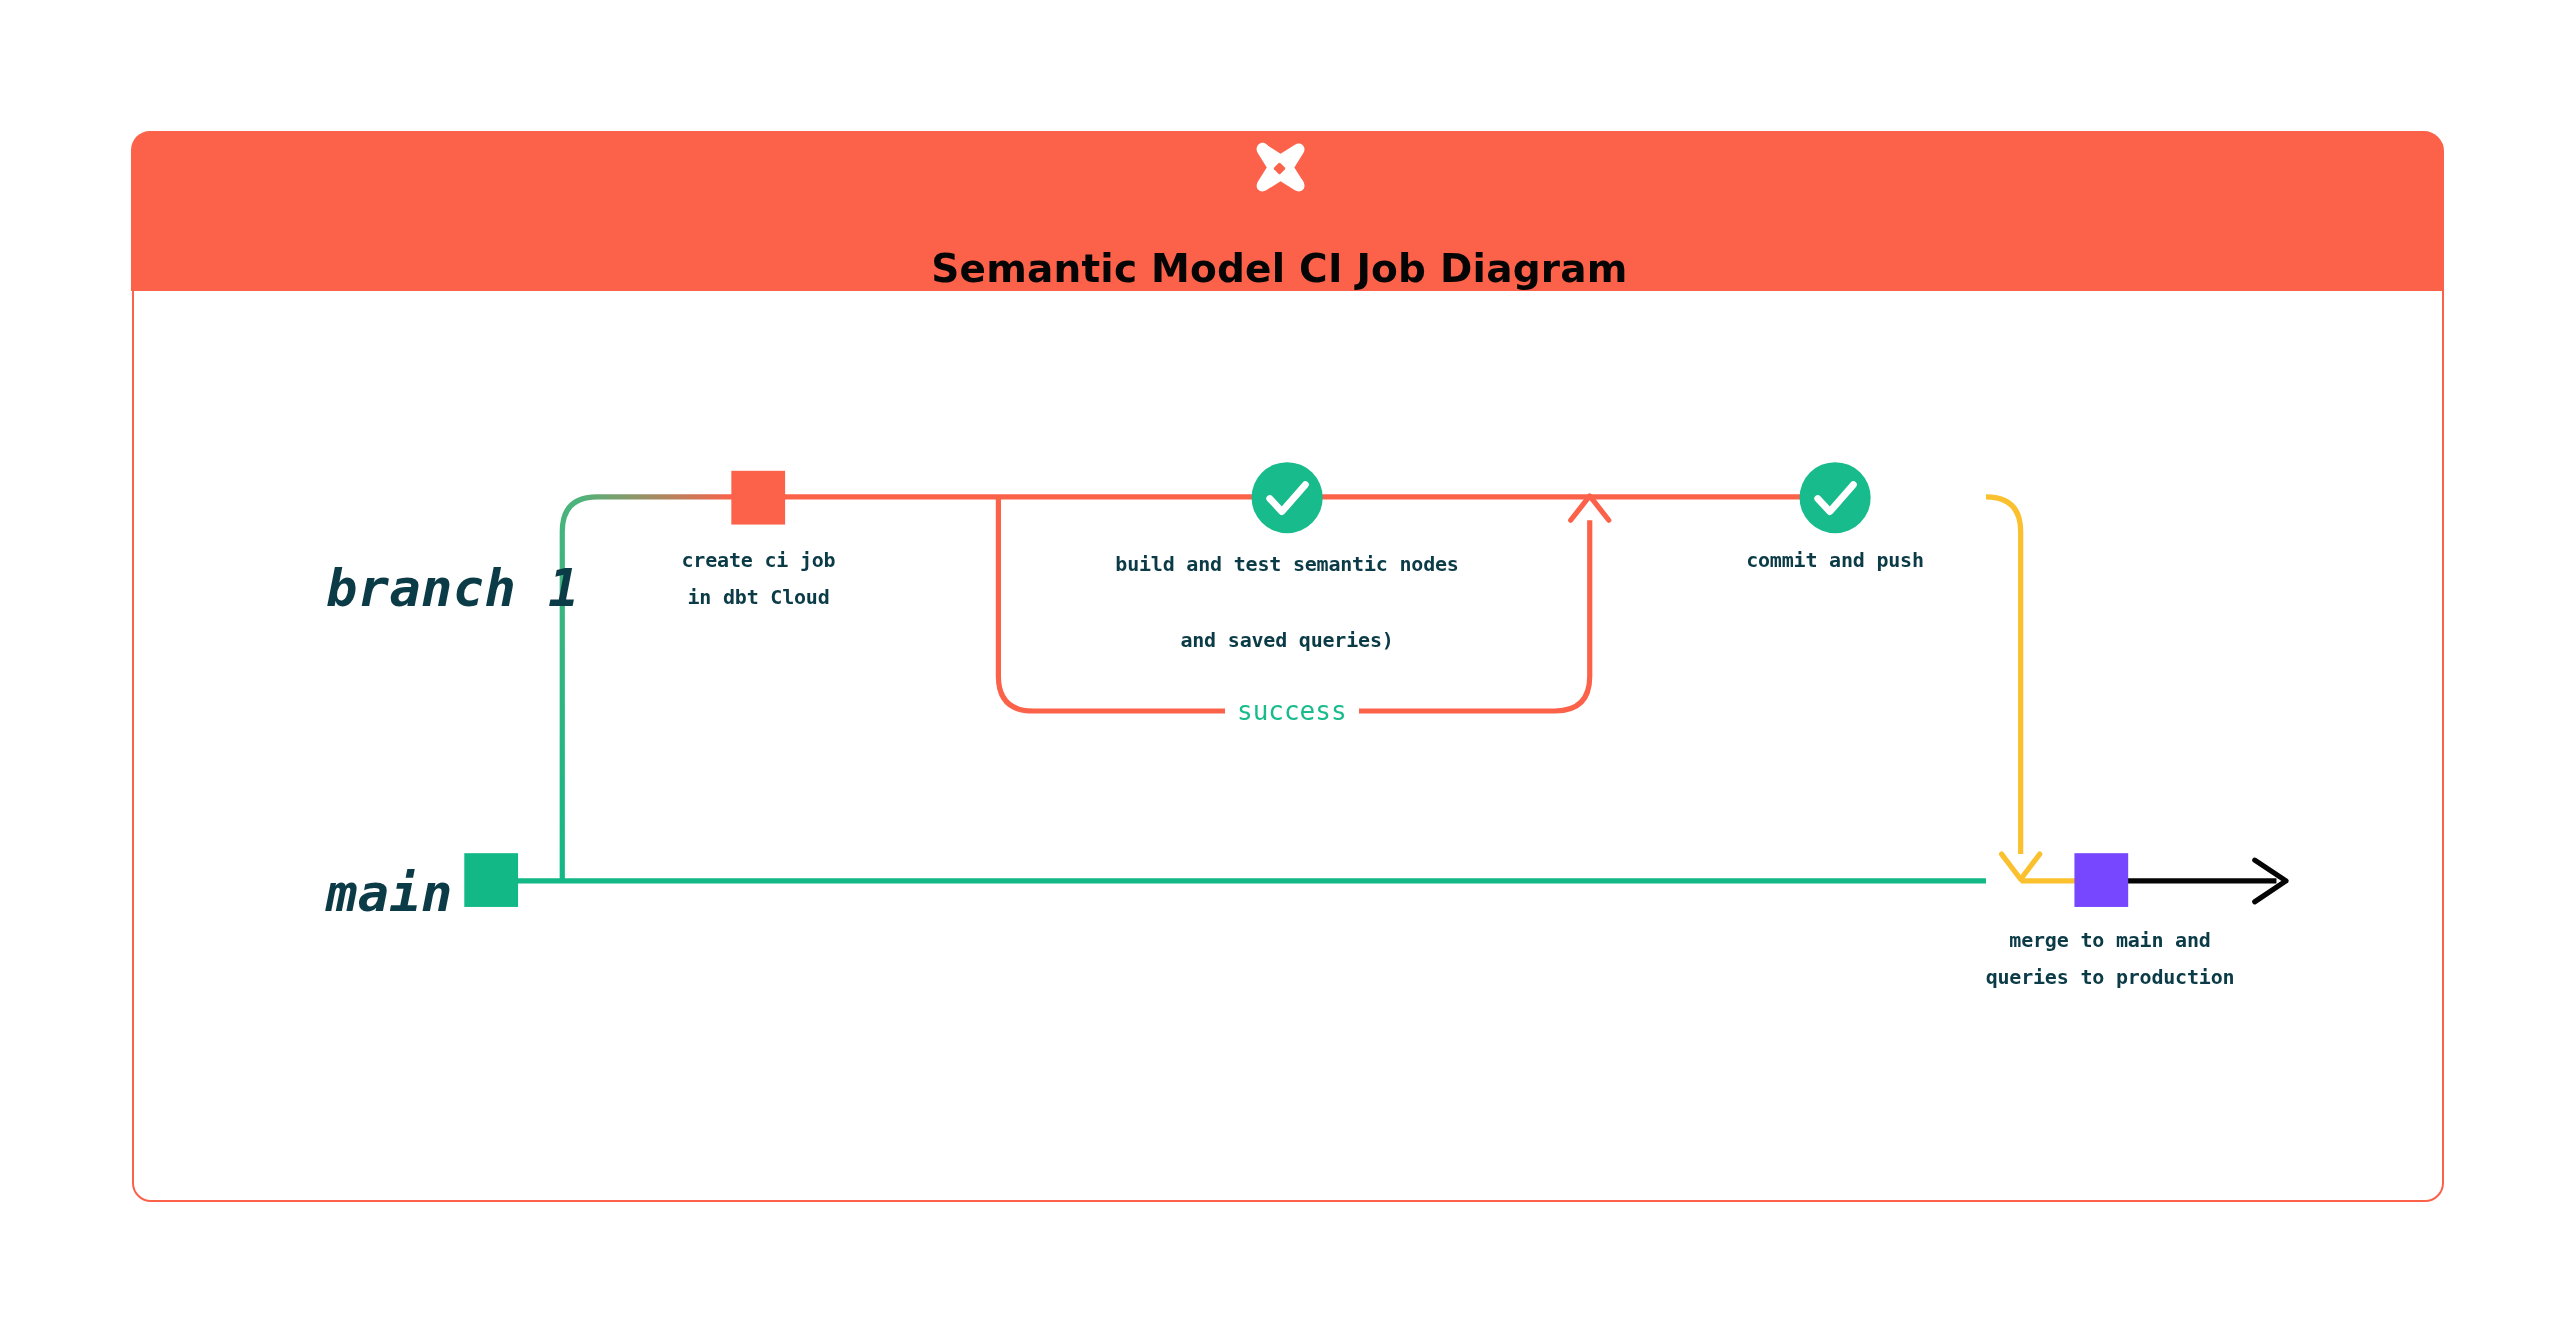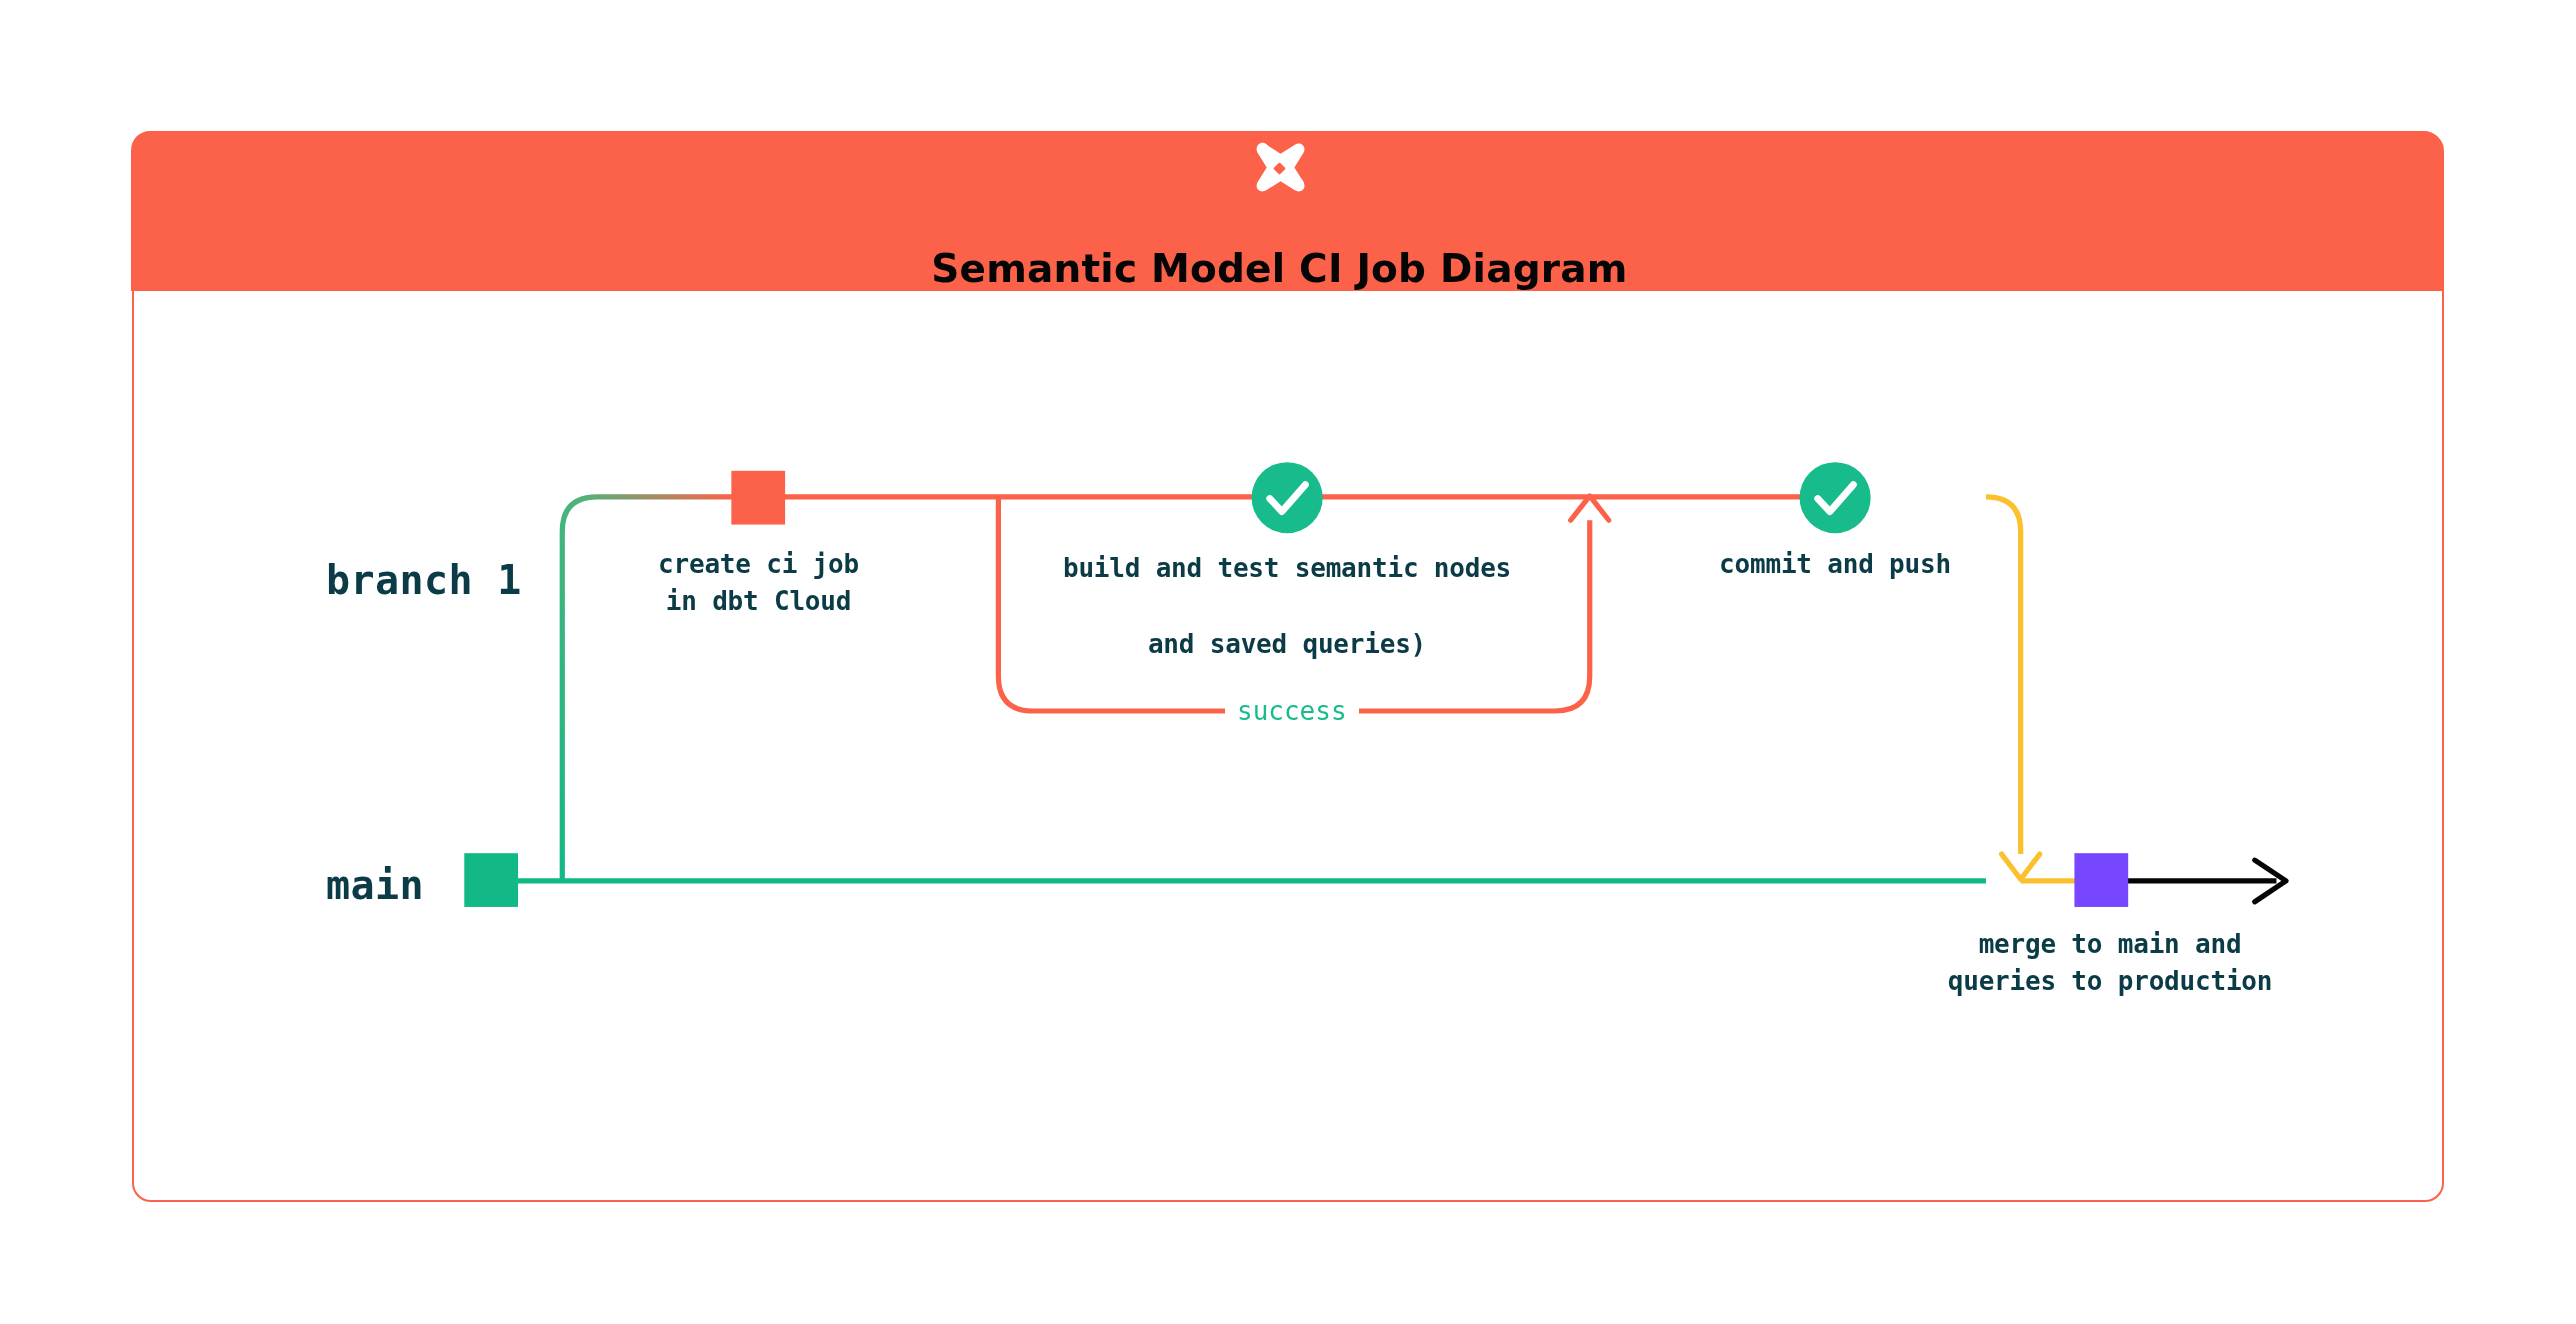--- a/index.html
+++ b/index.html
@@ -87,26 +87,27 @@
   .lbl {
     position: absolute;
     font-family: "DejaVu Sans Mono", monospace;
     font-weight: 700;
     color: #0B3B46;
     white-space: pre;
     line-height: 1.28;
   }
 
   .branch-name {
-    font-size: 40px;
+    font-size: 52px;
     letter-spacing: 0.4px;
+    font-style: italic;
   }
 
   .node-label {
-    font-size: 26px;
+    font-size: 20px;
     text-align: center;
     letter-spacing: -0.2px;
   }
 
   .loop-label {
     position: absolute;
     font-family: "DejaVu Sans Mono", monospace;
     font-weight: 400;
     font-size: 26px;
     color: #18BC8C;

